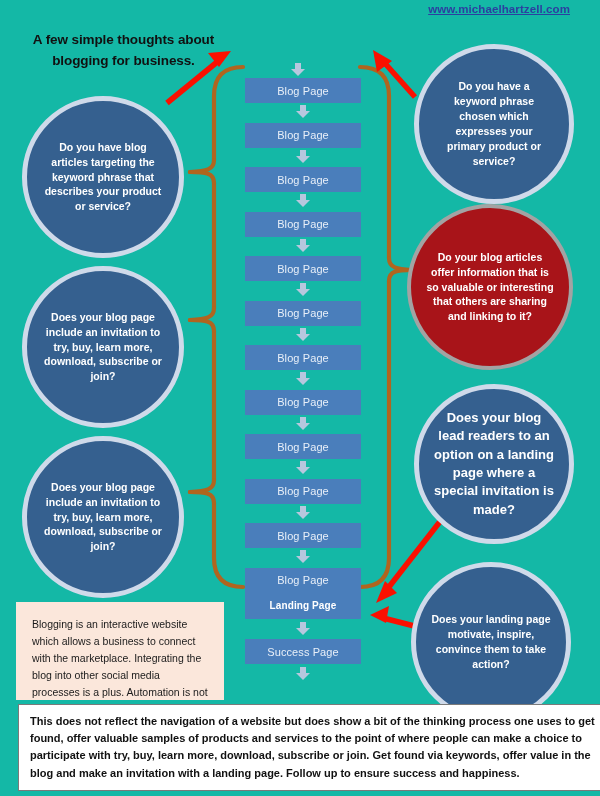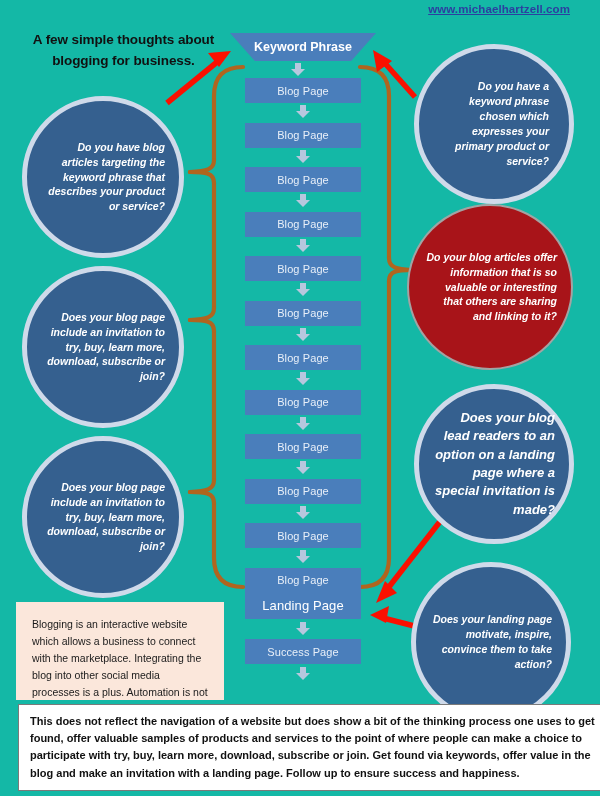--- a/index.html
+++ b/index.html
@@ -43,47 +43,46 @@
   }
 
   
   .bubble{
     position:absolute;
     border-radius:50%;
     box-sizing:border-box;
     display:flex;
     align-items:center;
     justify-content:center;
-    text-align:right;
+    text-align:center;
     color:#ffffff;
-    font-style:italic;
     font-weight:bold;
     line-height:1.42;
     padding:10px 14px;
   }
   .bubble.blue{ background:#35608f; border:5px solid #cfdaea; }
-  .bubble.red { background:#a81419; border:2px solid #a3a3a3; }
+  .bubble.red { background:#a81419; border:4px solid #a3a3a3; }
   .bubble span{ display:block; }
 
   
   .flowbox{
     position:absolute;
     background:#4a7ebb;
     color:#e8eff8;
     display:flex;
     align-items:center;
     justify-content:center;
     font-size:11px;
     box-sizing:border-box;
     letter-spacing:0.1px;
   }
   .flowbox.emphasis{
     color:#ffffff;
-    font-weight:normal;
-    font-size:13px;
+    font-weight:bold;
+    font-size:10px;
   }
   .trapezoid{
     position:absolute;
     background:#4a7ebb;
     color:#ffffff;
     font-weight:bold;
     font-size:12.5px;
     display:flex;
     align-items:center;
     justify-content:center;
@@ -189,23 +188,20 @@
       <polygon points="376,603 397,593 385,581" stroke="none"></polygon>
 
       <line x1="430" y1="630" x2="383" y2="618"></line>
       <polygon points="370,615 389,606 386,623" stroke="none"></polygon>
     </g>
   </svg>
 
   <a class="site-link" href="#">www.michaelhartzell.com</a>
   <div class="headline">A few simple thoughts about blogging for business.</div>
 
-  <div class="trapezoid" style="left:230px; top:33px; width:146px; height:28px;">
-    <span>Keyword Phrase</span>
-  </div>
 
   <div class="connector" style="left:291px; top:63px;">
     <div class="stem"></div>
       <div class="head"></div>
   </div>
 
   <div id="blog-host">
       <div class="flowbox" style="left:245px; top:78.0px; width:116px; height:25px;">
         <span>Blog Page</span>
       </div>

